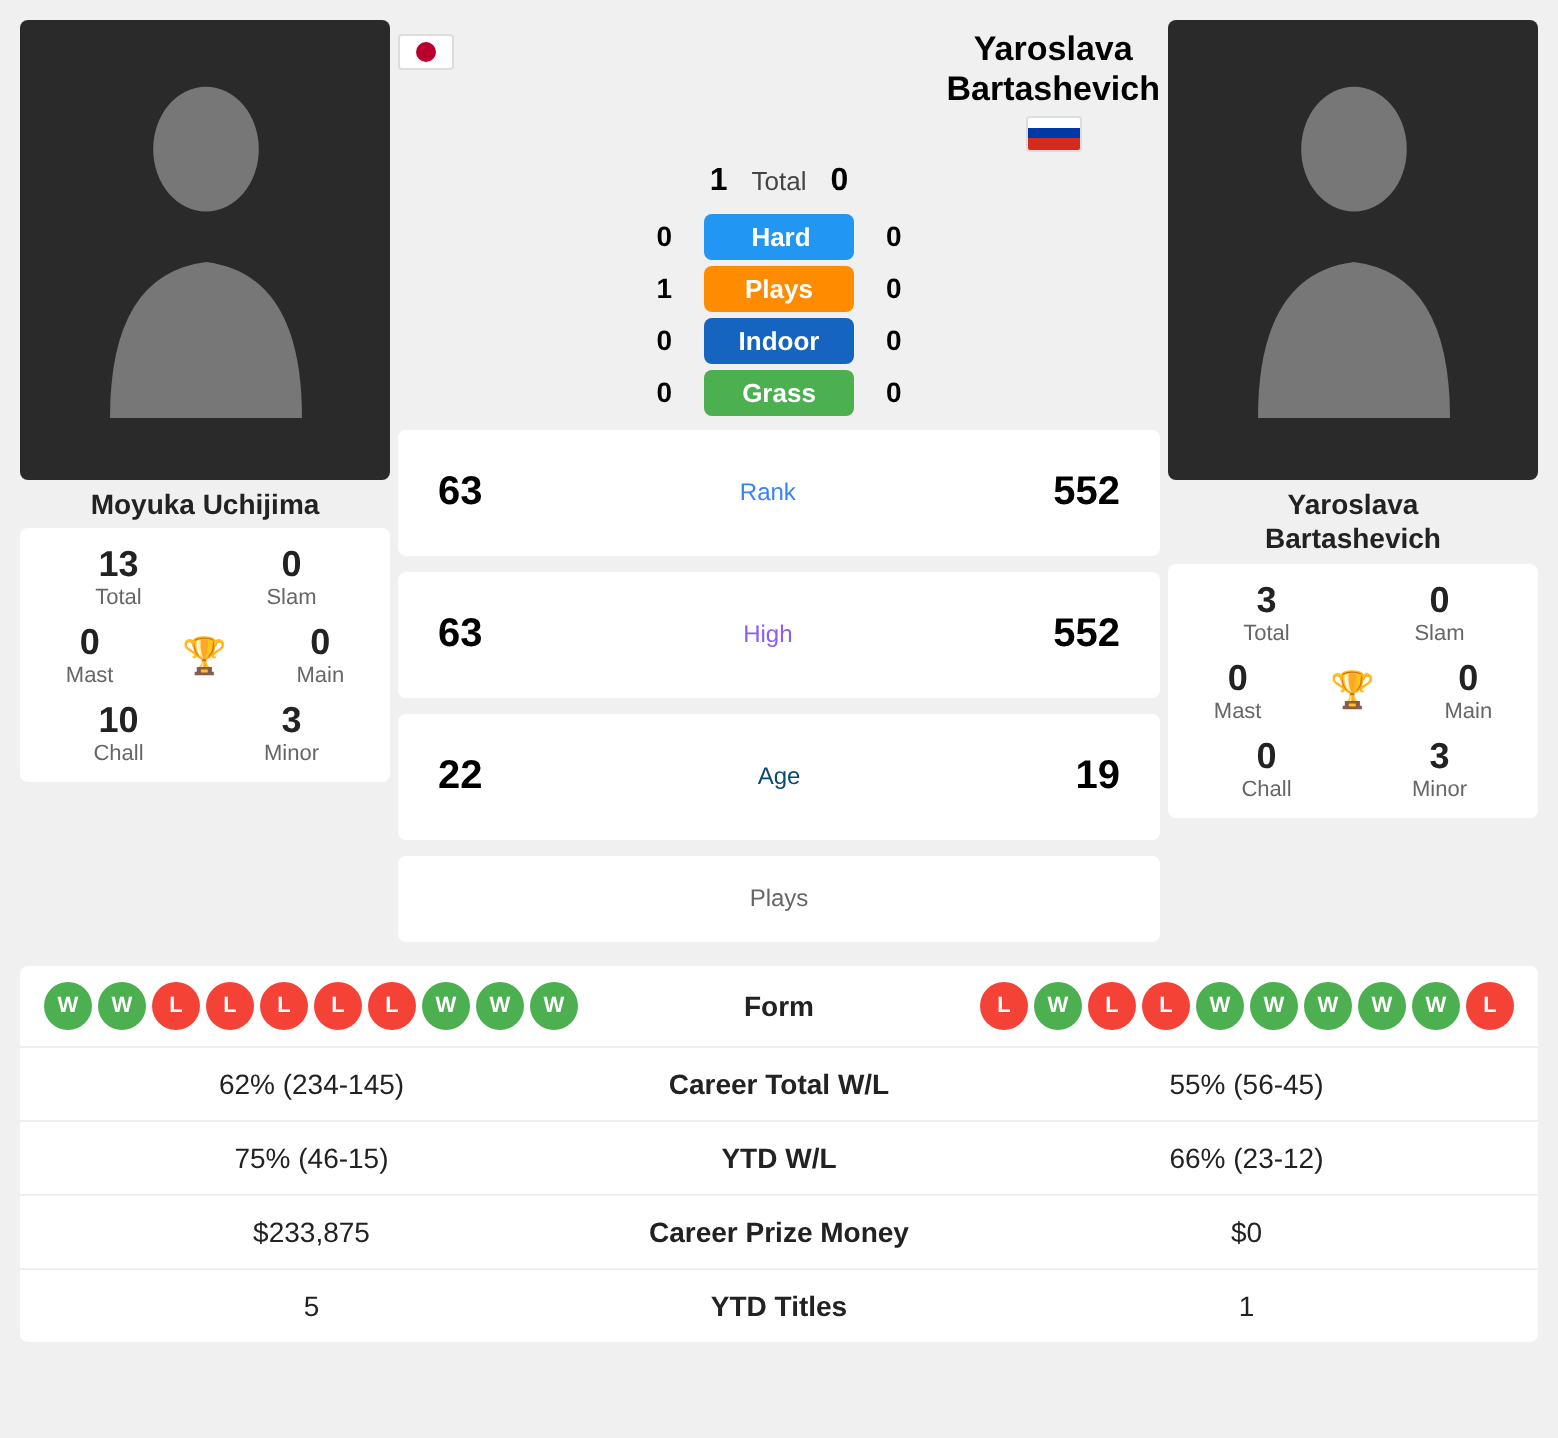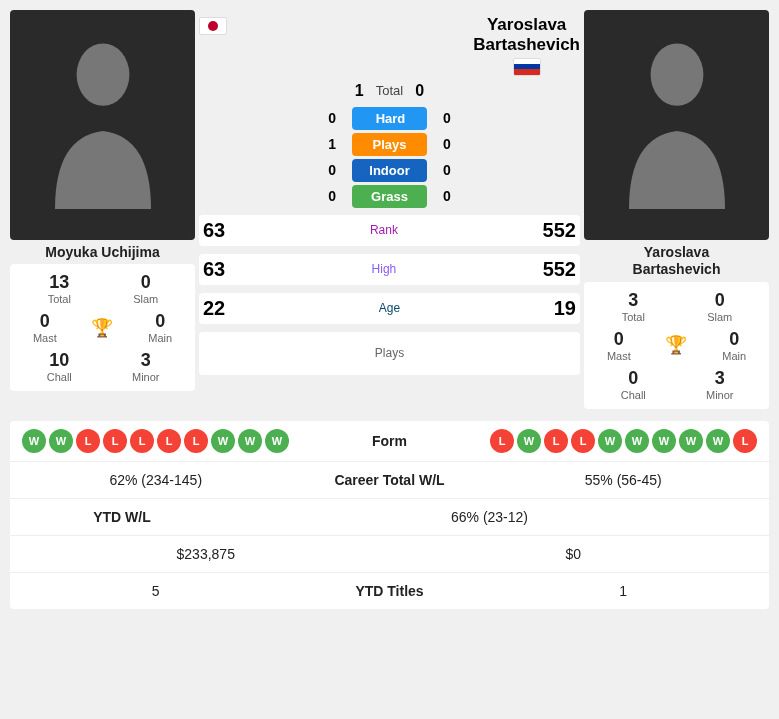--- a/index.html
+++ b/index.html
@@ -123,21 +123,21 @@
       font-size: 18px;
       display: flex;
       align-items: center;
       justify-content: center;
     }
 
     
     .center-stat-card {
       background: white;
       border-radius: 4px;
-      padding: 4px;
+      padding: 20px;
       text-align: center;
       margin-bottom: 4px;
     }
 
     
     .plays-card {
       background: white;
       border-radius: 4px;
       padding: 10px;
       text-align: center;
@@ -422,21 +422,21 @@
         <div class="surface-row">
           <span style="font-weight:bold; min-width:20px; text-align:right;">0</span>
           <span class="surface-badge surface-grass" style="margin:0 8px;">Grass</span>
           <span style="font-weight:bold; min-width:20px;">0</span>
         </div>
       </div>
 
       <div style="width:100%; display:flex; flex-direction:column; gap:4px; margin-top:4px;">
         <div class="center-stat-card" style="display:flex; justify-content:space-between; align-items:center;">
           <span style="font-size:20px; font-weight:bold;">63</span>
-          <span style="font-size:12px; color:#a21caf;">Rank</span>
+          <span style="font-size:12px; color:#3b82f6;">Rank</span>
           <span style="font-size:20px; font-weight:bold;">552</span>
         </div>
         <div class="center-stat-card" style="display:flex; justify-content:space-between; align-items:center;">
           <span style="font-size:20px; font-weight:bold;">63</span>
           <span style="font-size:12px; color:#8b5cf6;">High</span>
           <span style="font-size:20px; font-weight:bold;">552</span>
         </div>
         <div class="center-stat-card" style="display:flex; justify-content:space-between; align-items:center;">
           <span style="font-size:20px; font-weight:bold;">22</span>
           <span style="font-size:12px; color:#0c4a6e;">Age</span>
@@ -532,26 +532,28 @@
         </div>
     </div>
 
     <div class="stat-row">
       <div class="stat-row-left">62% (234-145)</div>
       <div class="stat-row-center">Career Total W/L</div>
       <div class="stat-row-right">55% (56-45)</div>
     </div>
 
     <div class="stat-row">
+      <div class="stat-row-left">75% (46-15)</div>
       <div class="stat-row-center">YTD W/L</div>
       <div class="stat-row-right">66% (23-12)</div>
     </div>
 
     <div class="stat-row">
       <div class="stat-row-left">$233,875</div>
+      <div class="stat-row-center">Career Prize Money</div>
       <div class="stat-row-right">$0</div>
     </div>
 
     <div class="stat-row">
       <div class="stat-row-left">5</div>
       <div class="stat-row-center">YTD Titles</div>
       <div class="stat-row-right">1</div>
     </div>
 
   </div>

